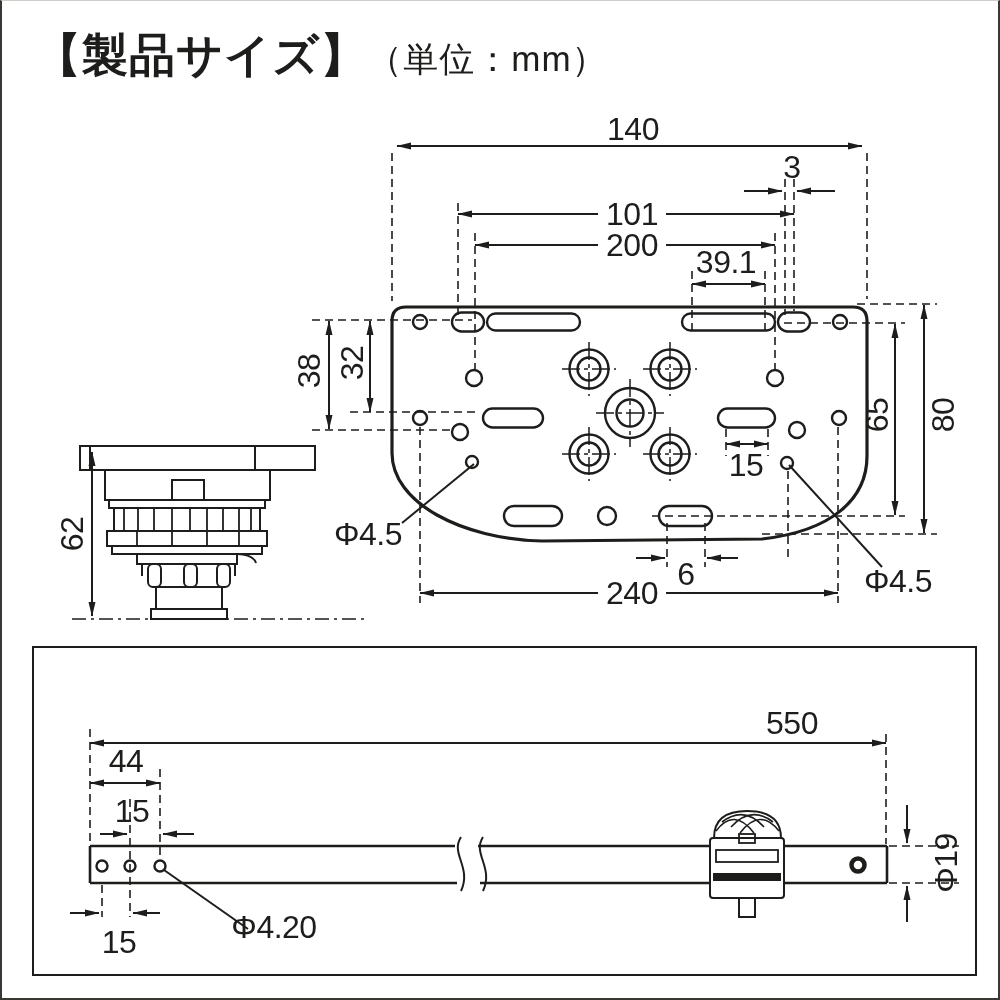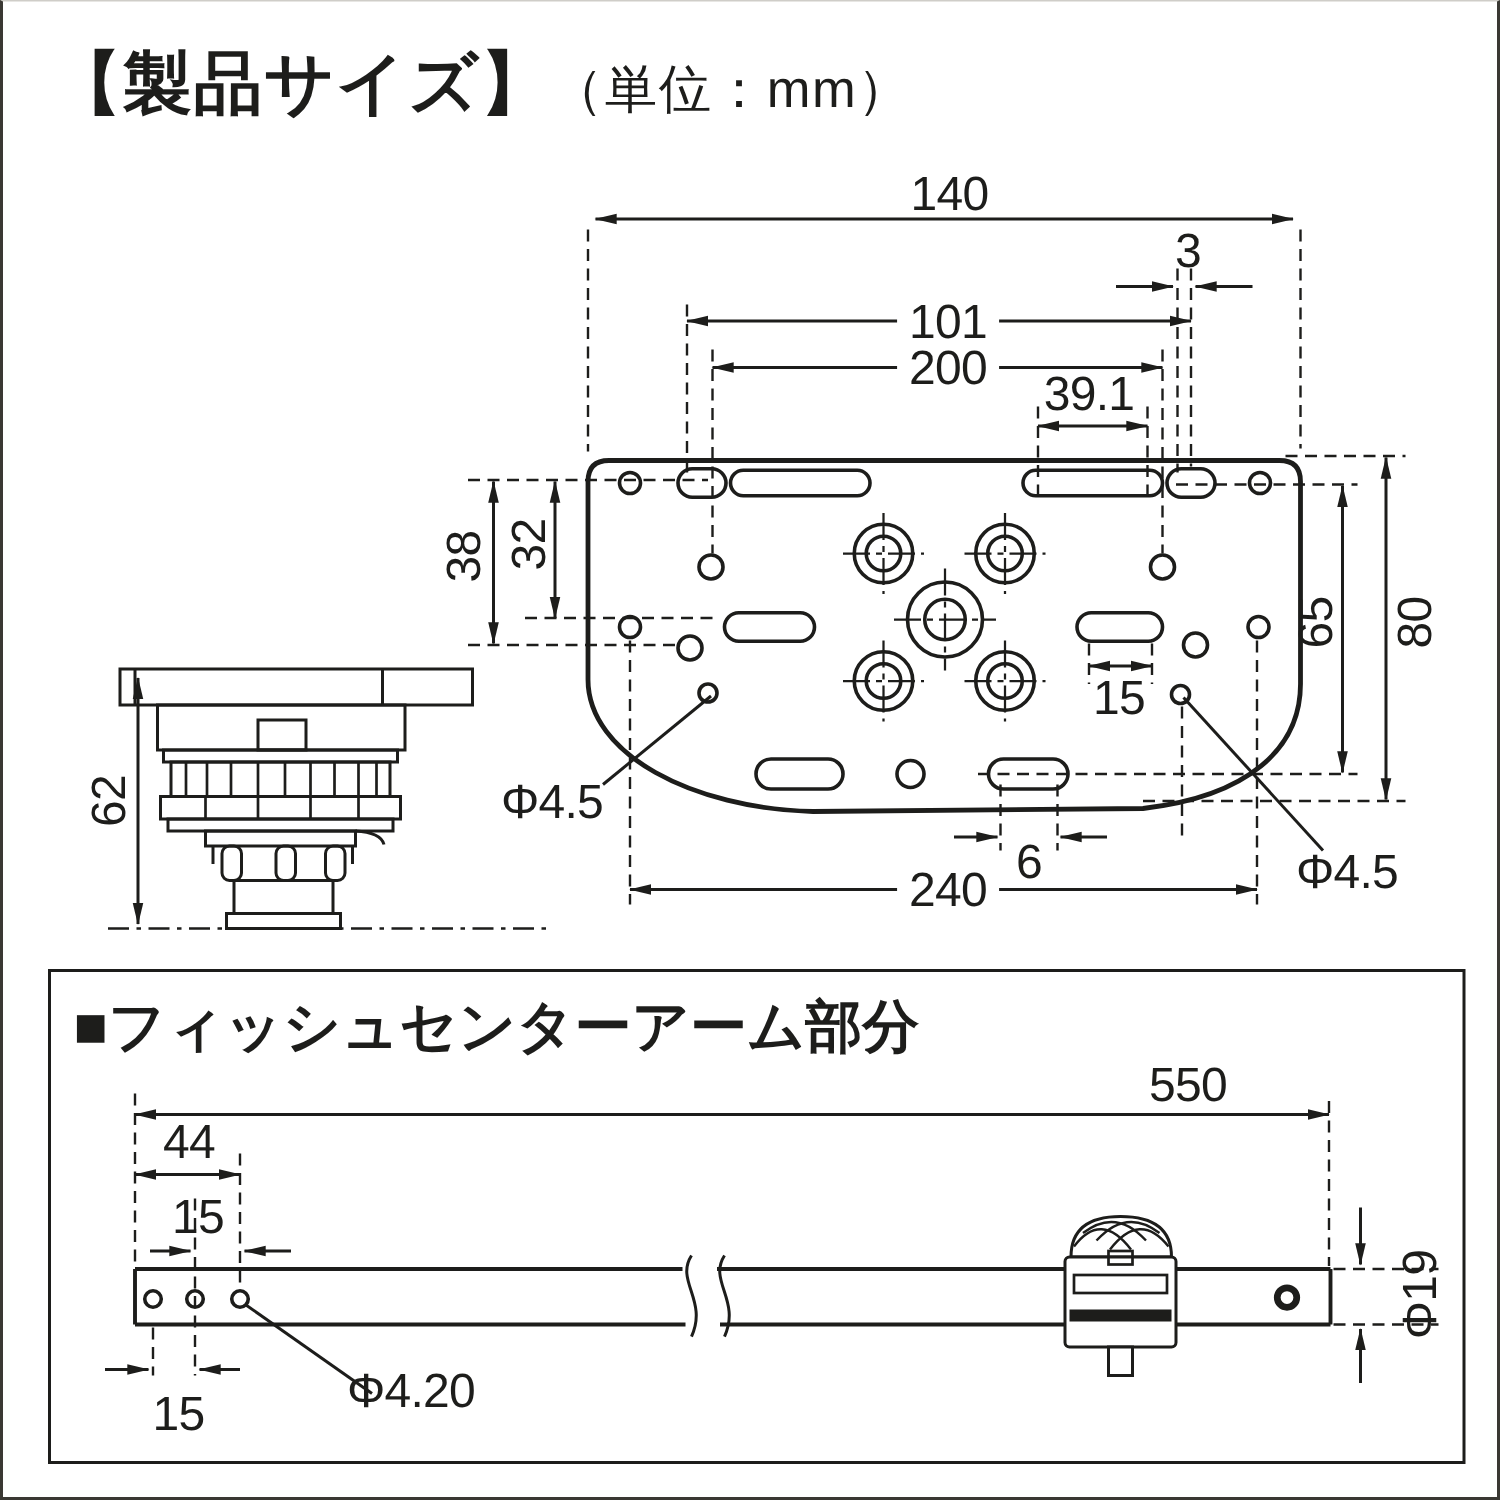--- a/index.html
+++ b/index.html
@@ -270,21 +270,20 @@
   <div class="dim rot" style="left:350px;top:362px">32</div>
   <div class="dim rot" style="left:875px;top:414px">65</div>
   <div class="dim rot" style="left:941px;top:414px">80</div>
   <div class="dim" style="left:744px;top:464px">15</div>
   <div class="dim" style="left:366px;top:533px">Φ4.5</div>
   <div class="dim" style="left:684px;top:573px">6</div>
   <div class="dim bg" style="left:630px;top:592px">240</div>
   <div class="dim" style="left:896px;top:580px">Φ4.5</div>
   <div class="dim rot" style="left:70px;top:533px">62</div>
 
-  <div class="arm-title">■フィッシュセンターアーム部分</div>
   <div class="dim" style="left:790px;top:722px">550</div>
   <div class="dim" style="left:124px;top:760px">44</div>
   <div class="dim" style="left:130px;top:810px">15</div>
   <div class="dim" style="left:117px;top:941px">15</div>
   <div class="dim" style="left:272px;top:926px">Φ4.20</div>
   <div class="dim rot" style="left:944px;top:862px">Φ19</div>
 
 </div>
 
 </body></html>

